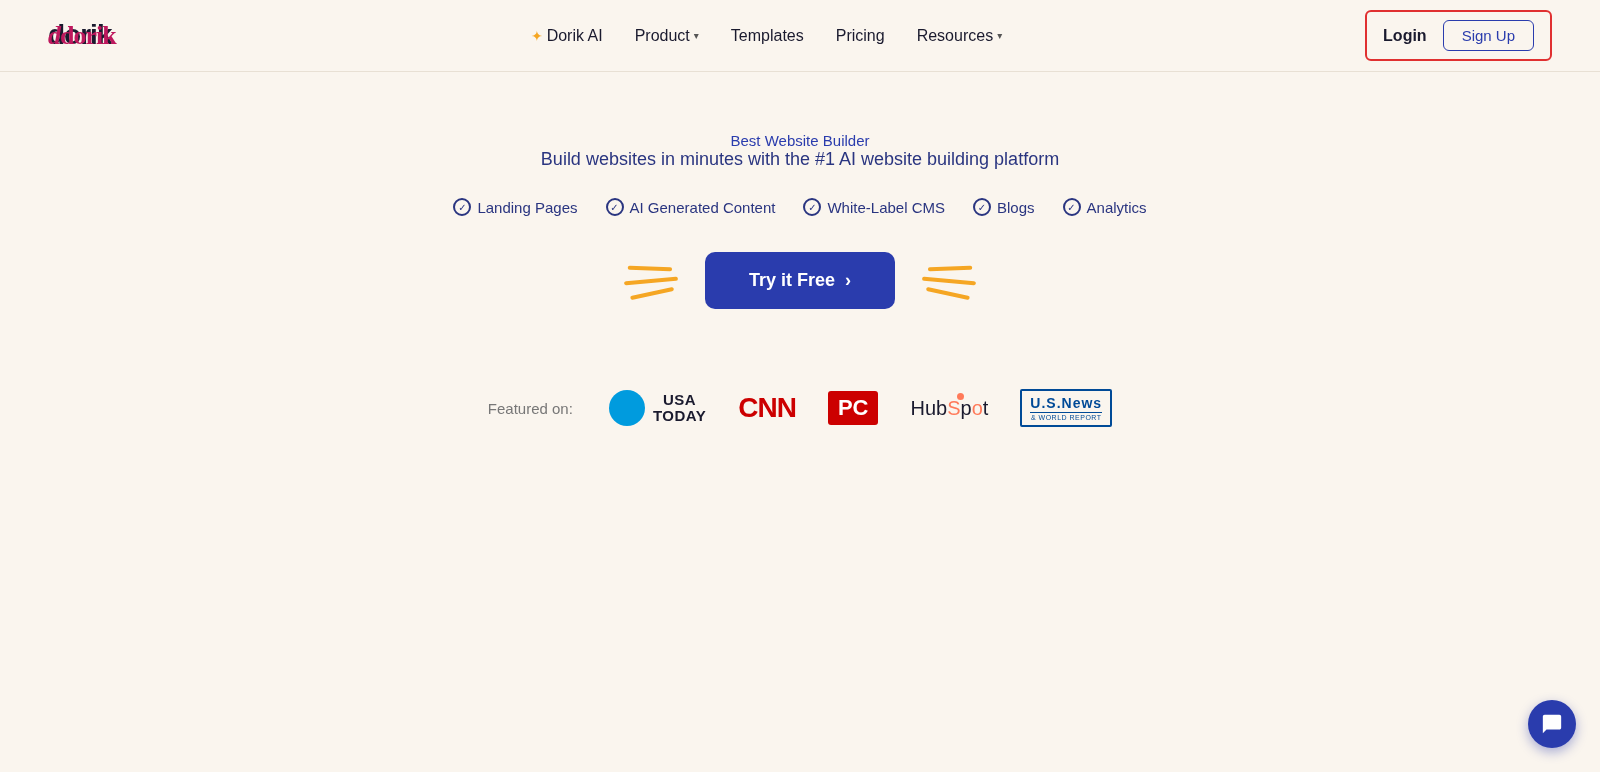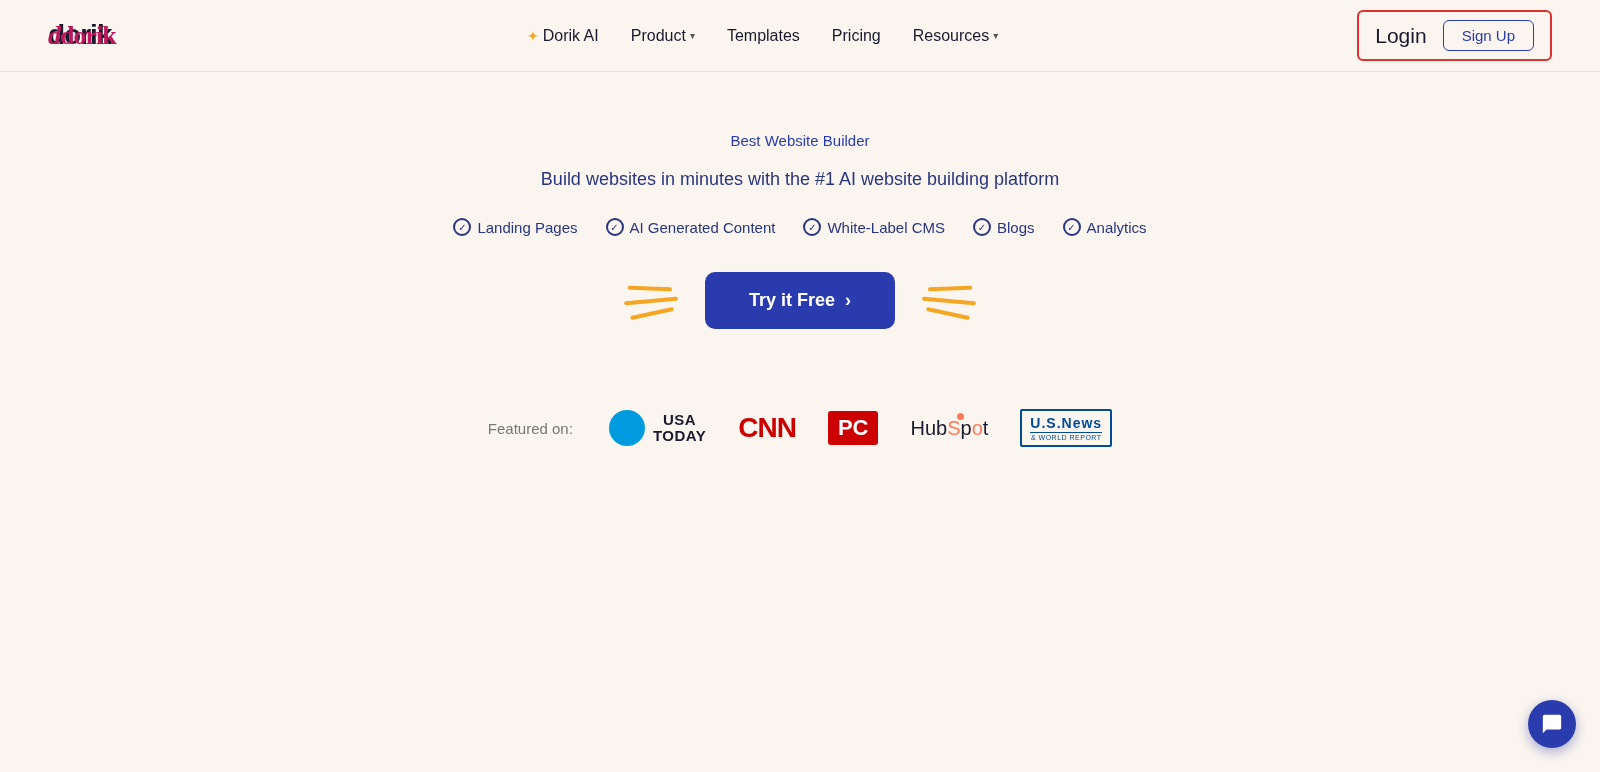--- a/index.html
+++ b/index.html
@@ -46,24 +46,24 @@
     }
     .nav-right {
       display: flex;
       align-items: center;
       gap: 16px;
       border: 2px solid #e03030;
       padding: 8px 16px;
       border-radius: 6px;
     }
     .btn-login {
-      font-size: 21px;
+      font-size: 16px;
       color: #1a1a2e;
       cursor: pointer;
-      font-weight: 400;
+      font-weight: 700;
       background: none;
       border: none;
     }
     .btn-signup {
       font-size: 15px;
       color: #2a3cad;
       cursor: pointer;
       font-weight: 500;
       background: none;
       border: 1.5px solid #2a3cad;
@@ -77,21 +77,20 @@
       flex-direction: column;
       align-items: center;
       text-align: center;
       padding: 60px 40px 40px;
       background: #faf5ee;
     }
     .hero-tag {
       font-size: 15px;
       color: #2a3cad;
       font-weight: 500;
-      margin-bottom: 20px;
     }
     .hero-title {
       font-size: 74px;
       font-weight: 900;
       color: #0d1240;
       line-height: 1.05;
       max-width: 900px;
       margin-bottom: 24px;
       letter-spacing: -2px;
     }

